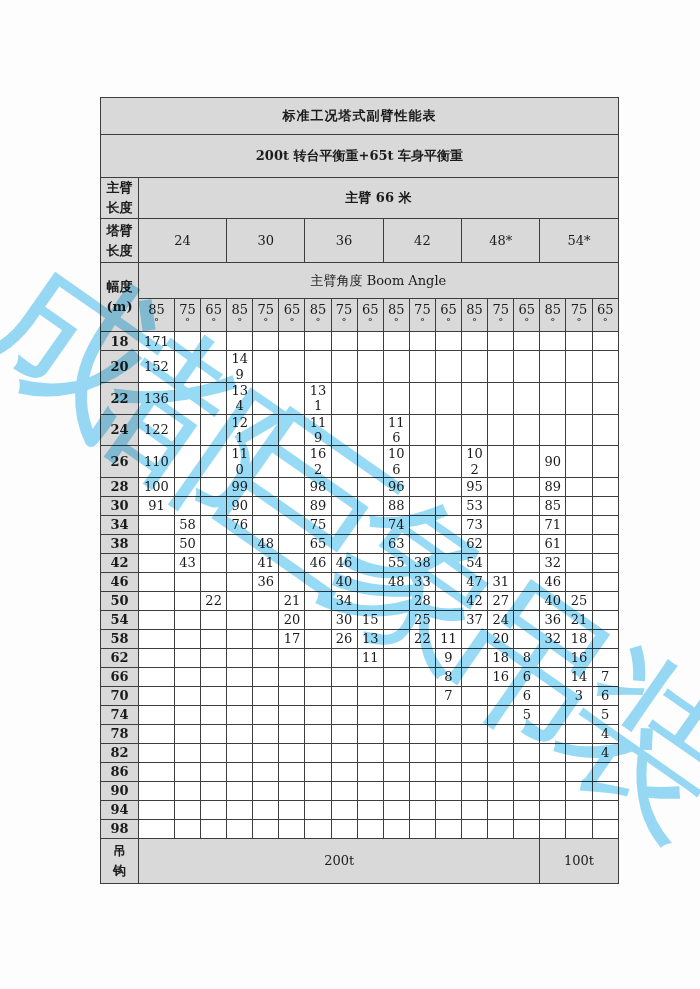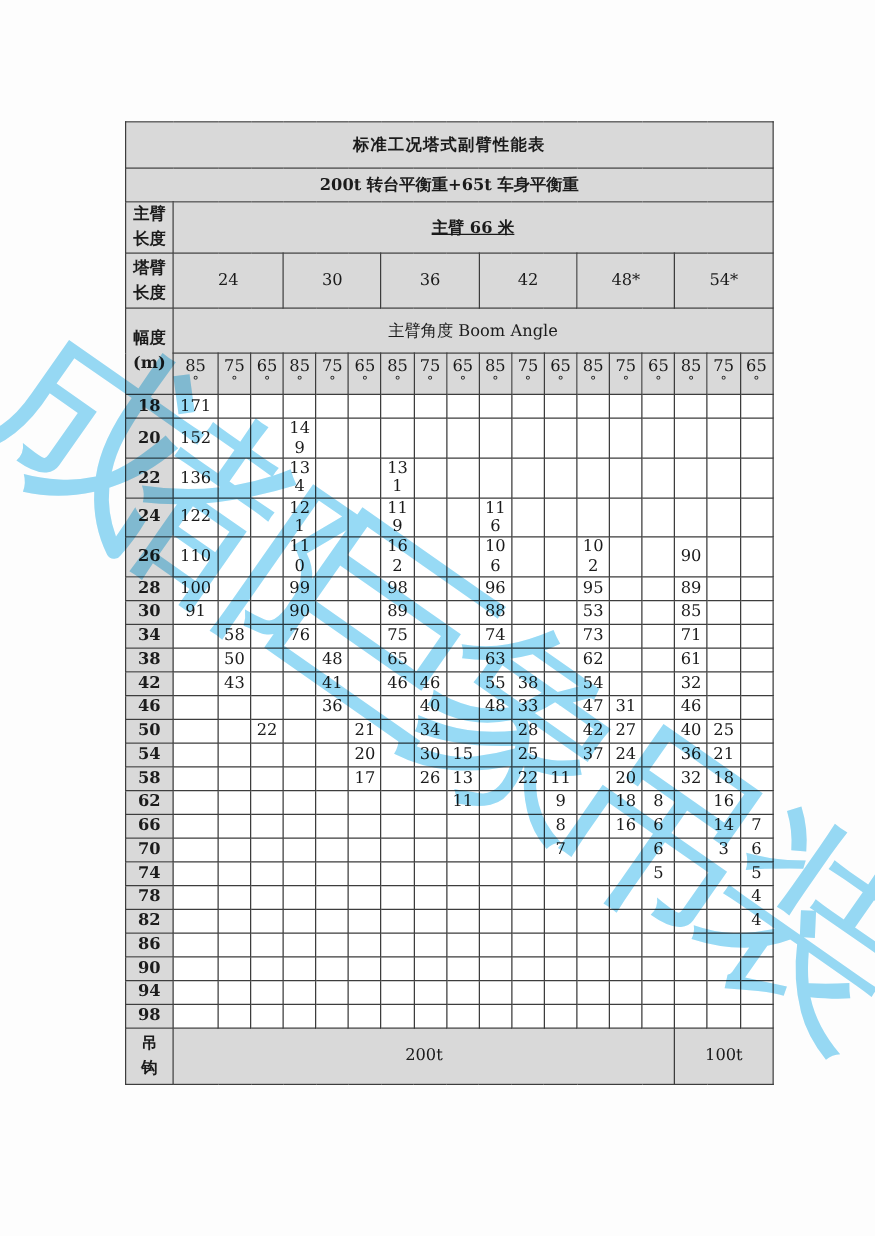--- a/index.html
+++ b/index.html
@@ -26,23 +26,23 @@
     border: 1px solid var(--border-color, #3d3d3d);
     padding: 0 1px;
     text-align: center;
     vertical-align: middle;
     font-size: 13px;
     font-weight: normal;
     overflow: hidden;
   }
   .hdr { background: var(--header-bg, #d9d9d9); }
   .title-row th    { height: 37px; font-weight: bold; letter-spacing: 1px; }
-  .subtitle-row th { height: 27px; font-weight: bold; }
+  .subtitle-row th { height: 43px; font-weight: bold; }
   .mainboom-row th { height: 36px; }
-  .mainboom-row th.val { font-weight: bold; text-decoration: underline; }
+  .mainboom-row th.val { font-weight: bold; }
   .towerjib-row th { height: 44px; }
   .boomangle-row th.val { height: 36px; font-weight: normal; }
   .angles-row th { height: 33px; line-height: 1.15; background: var(--header-bg, #d9d9d9); }
   .deg { display: block; font-size: 10px; line-height: 7px; padding-bottom: 3px; }
   .lbl { font-weight: bold; background: var(--header-bg, #d9d9d9); }
   .lbl span { display: inline-block; word-break: break-all; line-height: 1.55; vertical-align: middle; }
   .w2 { width: 2.15em; }
   .w1 { width: 1.15em; }
   .blk { display: block; line-height: 1.55; }
   tbody tr { height: 19px; }

